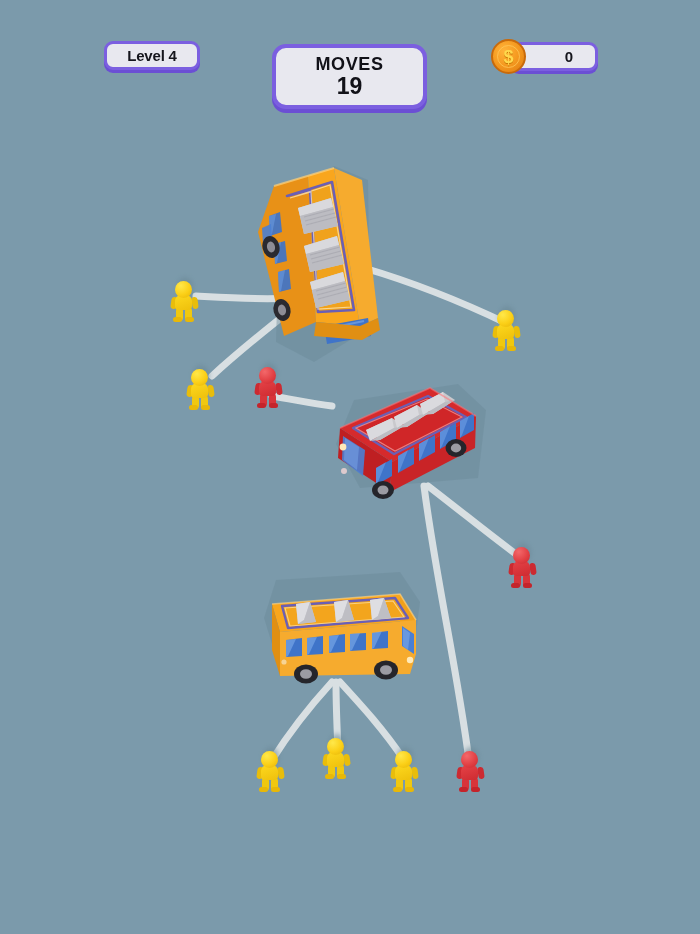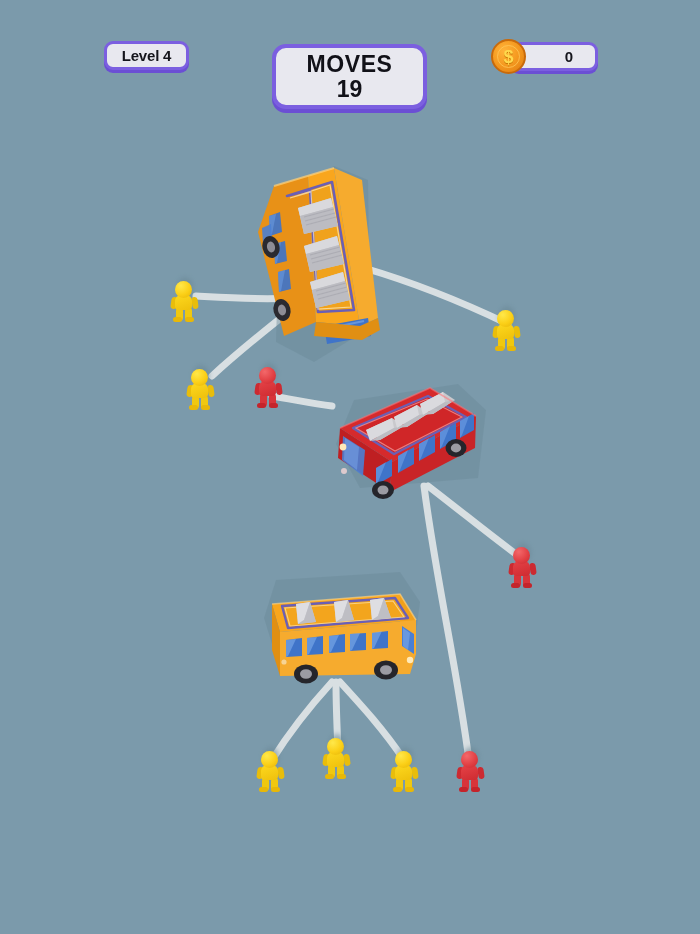--- a/index.html
+++ b/index.html
@@ -36,41 +36,41 @@
     border: 3px solid #7b5fe0;
     border-radius: 12px;
     box-shadow: 0 3px 0 0 #6b4fd4;
     display: flex;
     align-items: center;
     justify-content: center;
     pointer-events: auto;
   }
   #level-pill {
     left: 104px; top: 41px;
-    width: 85px; height: 29px;
+    width: 96px; height: 29px;
     border-radius: 9px;
     border-width: 3px;
   }
   #level-pill .txt {
     font-size: 15px;
     font-weight: bold;
     color: #15151c;
     letter-spacing: -0.2px;
     line-height: 1;
   }
   #moves-pill {
     left: 272px; top: 44px;
     width: 155px; height: 65px;
     border-radius: 14px;
     flex-direction: column;
     border-width: 4px;
     box-shadow: 0 4px 0 0 #6b4fd4;
   }
   #moves-pill .lbl {
-    font-size: 23px;
+    font-size: 18px;
     font-weight: bold;
     color: #111118;
     letter-spacing: 0.6px;
     line-height: 1.05;
   }
   #moves-pill .val {
     font-size: 23px;
     font-weight: bold;
     color: #111118;
     line-height: 1.05;

